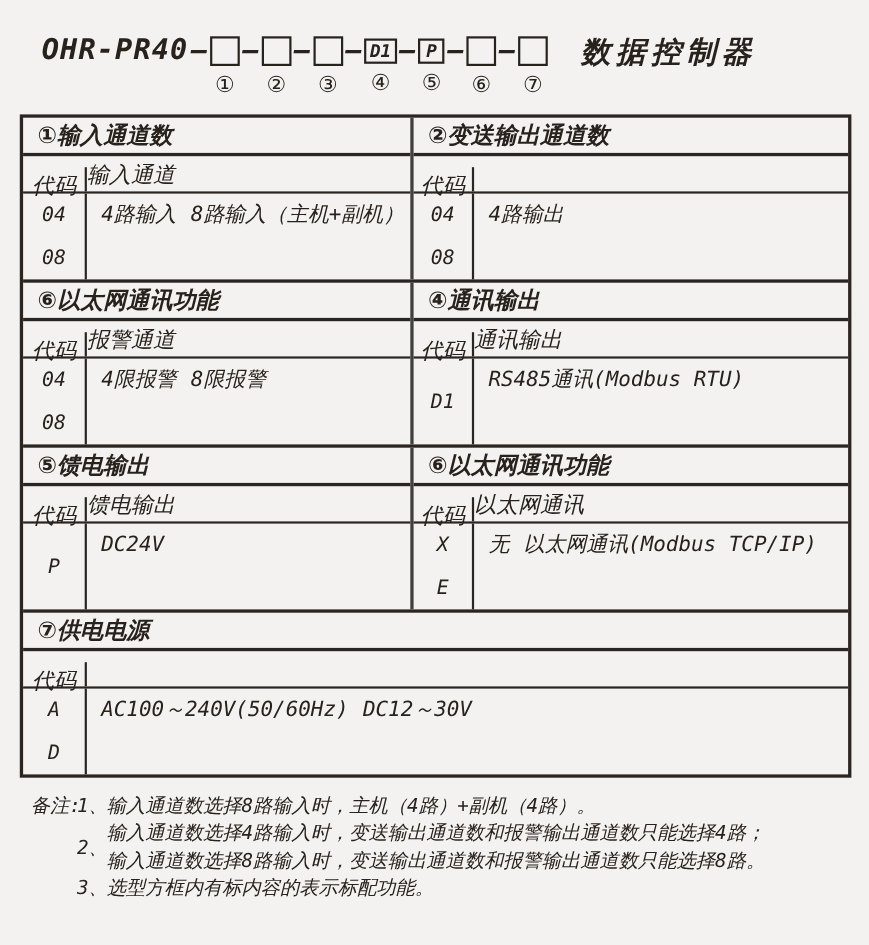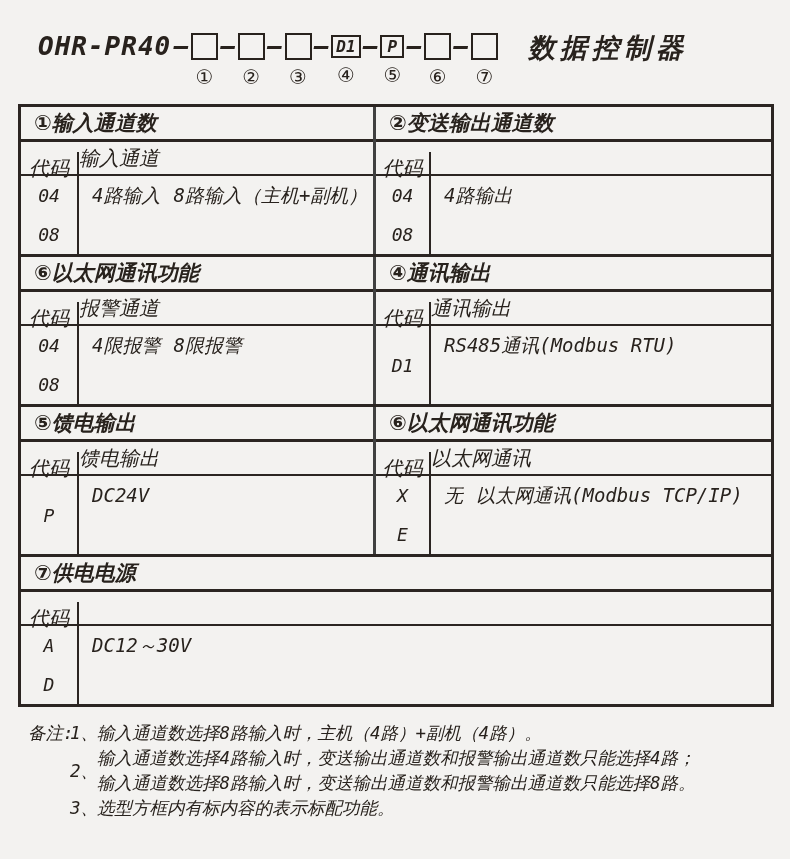--- a/index.html
+++ b/index.html
@@ -253,20 +253,21 @@
         <div class="sec-title">⑦供电电源</div>
         <div class="colhead">
           <span class="code-h">代码</span>
         </div>
         <div class="data">
           <div class="codes">
             <span class="cell">A</span>
             <span class="cell">D</span>
           </div>
           <div class="descs">
+            <span class="cell">AC100～240V(50/60Hz)</span>
             <span class="cell">DC12～30V</span>
           </div>
         </div>
       </div>
     </div>
 
   </div>
 
   <div class="notes">
     <div class="note-row">

